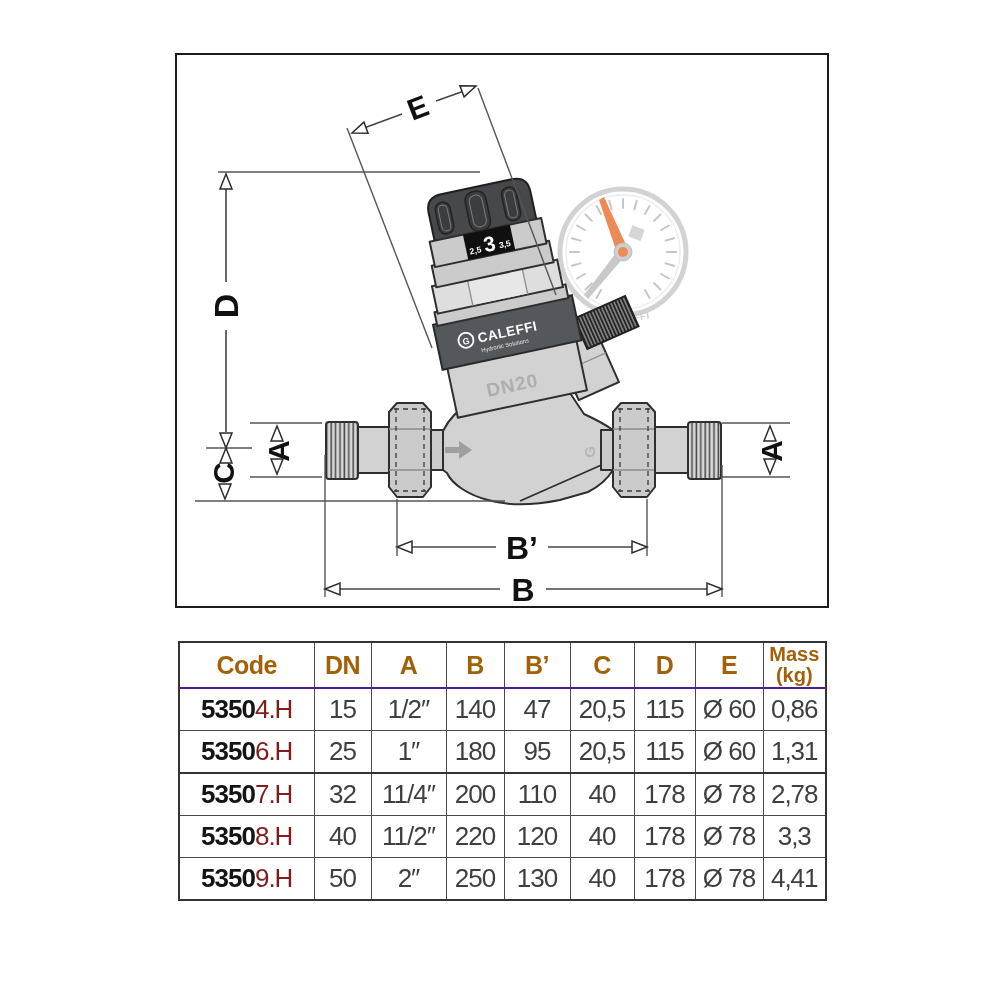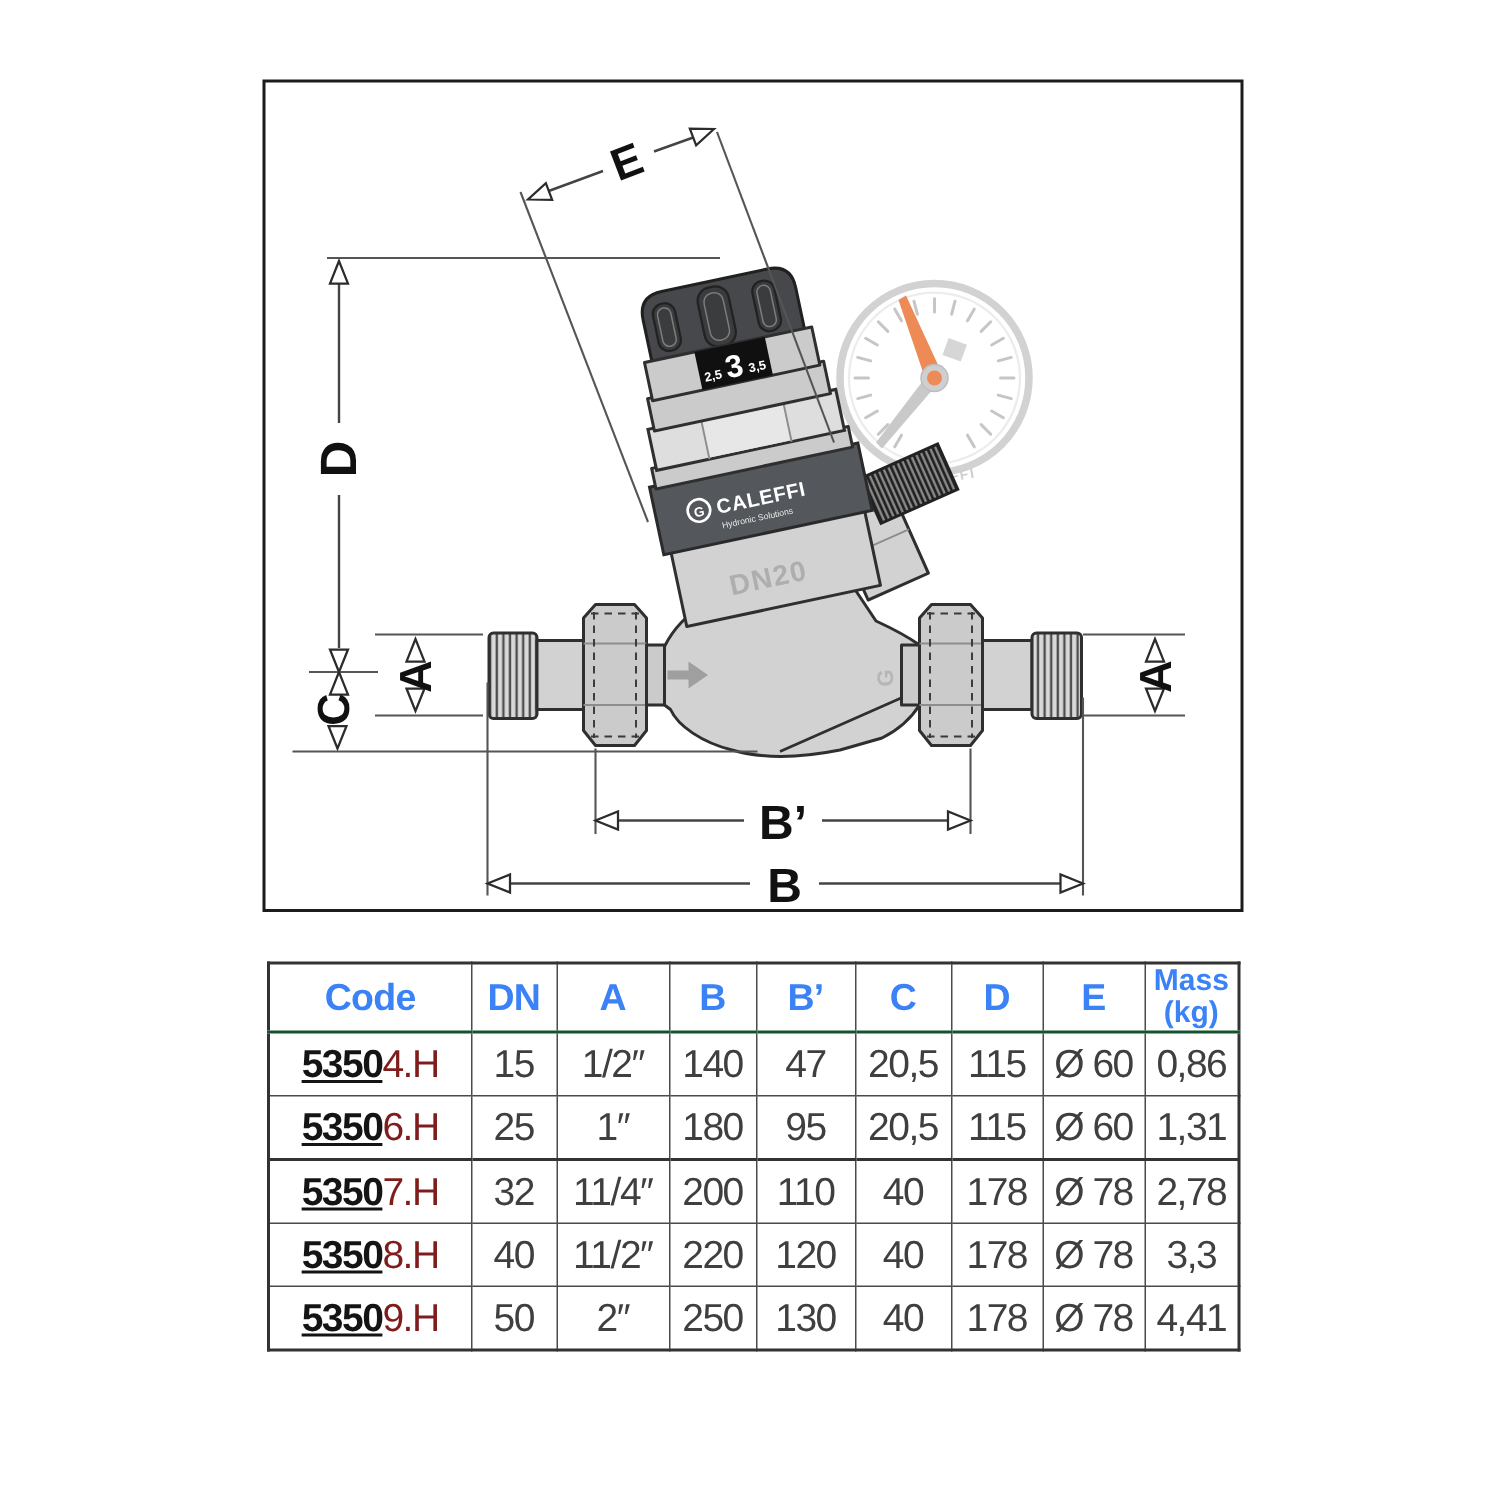--- a/index.html
+++ b/index.html
@@ -8,26 +8,26 @@
   .diagram-frame{position:absolute;left:175px;top:53px;width:654px;height:555px;
         border:2px solid #1c1c1c;box-sizing:border-box;background:#fff;}
   .diagram-frame svg{position:absolute;left:-2px;top:-2px;}
 
   
   table.spec{position:absolute;left:178px;top:641px;width:647px;border-collapse:collapse;
         table-layout:fixed;background:#fff;}
   table.spec td,table.spec th{border:1.5px solid #4a4a4a;text-align:center;vertical-align:middle;
         padding:0;overflow:hidden;white-space:nowrap;}
   table.spec{border:2.5px solid #333;}
-  table.spec thead th{height:44px;font-size:25px;font-weight:bold;color:#3b82f6;
-        letter-spacing:-0.5px;border-bottom:2px solid #14532d;}
+  table.spec thead th{height:44px;font-size:25px;font-weight:bold;color:#a16207;
+        letter-spacing:-0.5px;border-bottom:2px solid #4c1d95;}
   table.spec thead th.mass-h{font-size:20px;line-height:1.05;letter-spacing:0;}
   table.spec tbody td{height:41px;font-size:26px;font-weight:400;color:#3f3f3f;letter-spacing:-1px;}
   table.spec tbody tr.group-end td{border-bottom:2.5px solid #333;}
-  .code-prefix{font-weight:bold;color:#141414;text-decoration:underline;}
+  .code-prefix{font-weight:bold;color:#141414;}
   .code-suffix{font-weight:400;color:#7f1d1d;}
   td.diam{letter-spacing:-0.5px;margin-top:25px;}
 
   
   .dimline{stroke:#444;stroke-width:1.6;fill:none;}
   .extline{stroke:#555;stroke-width:1.4;fill:none;}
   .dimarrow{fill:#fff;stroke:#2c2c2c;stroke-width:1.5;stroke-linejoin:miter;}
   .dimlabel{font-family:"Liberation Sans",sans-serif;font-weight:bold;fill:#111;}
   .metal{fill:#d2d2d2;stroke:#2f2f2f;stroke-width:2;stroke-linejoin:round;}
   .metal2{fill:#cbcbcb;stroke:#2f2f2f;stroke-width:2;stroke-linejoin:round;}

